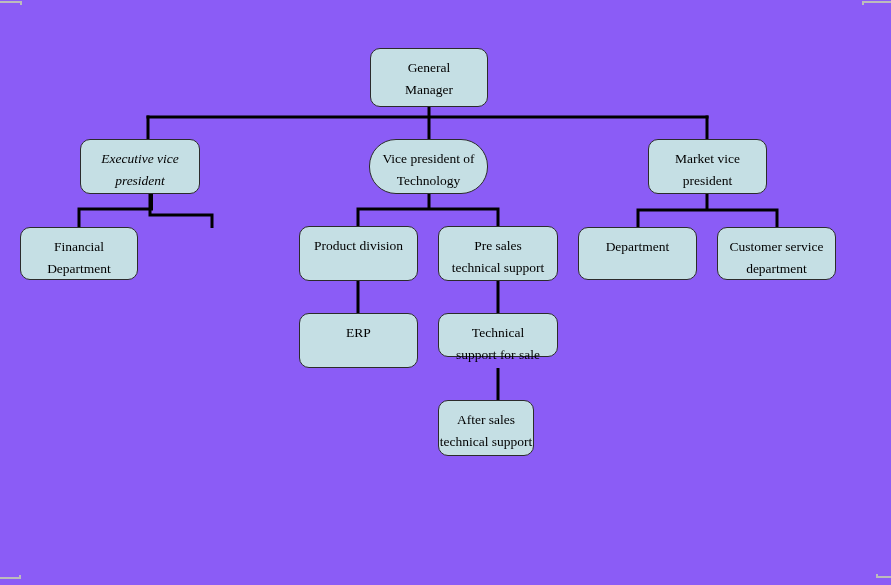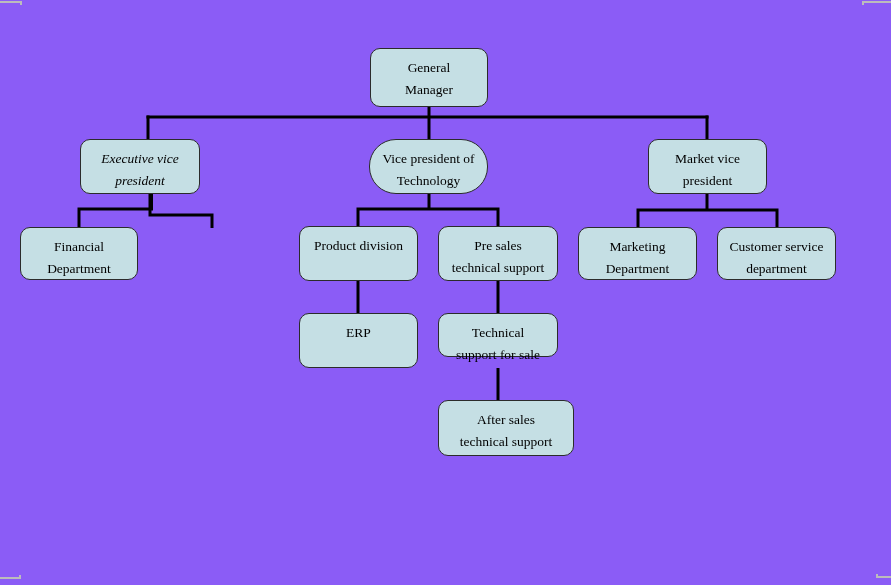--- a/index.html
+++ b/index.html
@@ -106,36 +106,35 @@
   <div class="node" style="left:299px; top:226px; width:119px; height:55px;">
     <div class="nline">Product division</div>
   </div>
 
   <div class="node" style="left:438px; top:226px; width:120px; height:55px;">
     <div class="nline">Pre sales</div>
     <div class="nline">technical support</div>
   </div>
 
   <div class="node" style="left:578px; top:227px; width:119px; height:53px;">
-    <div class="nline">Marketing</div>
     <div class="nline">Department</div>
   </div>
 
   <div class="node" style="left:717px; top:227px; width:119px; height:53px;">
     <div class="nline">Customer service</div>
     <div class="nline">department</div>
   </div>
 
   <div class="node" style="left:299px; top:313px; width:119px; height:55px;">
     <div class="nline">ERP</div>
   </div>
 
   <div class="node" style="left:438px; top:313px; width:120px; height:44px;">
     <div class="nline">Technical</div>
     <div class="nline">support for sale</div>
   </div>
 
-  <div class="node" style="left:438px; top:400px; width:136px; height:56px;">
+  <div class="node" style="left:438px; top:400px; width:96px; height:56px;">
     <div class="nline">After sales</div>
     <div class="nline">technical support</div>
   </div>
 
 </div>
 
 </body></html>

